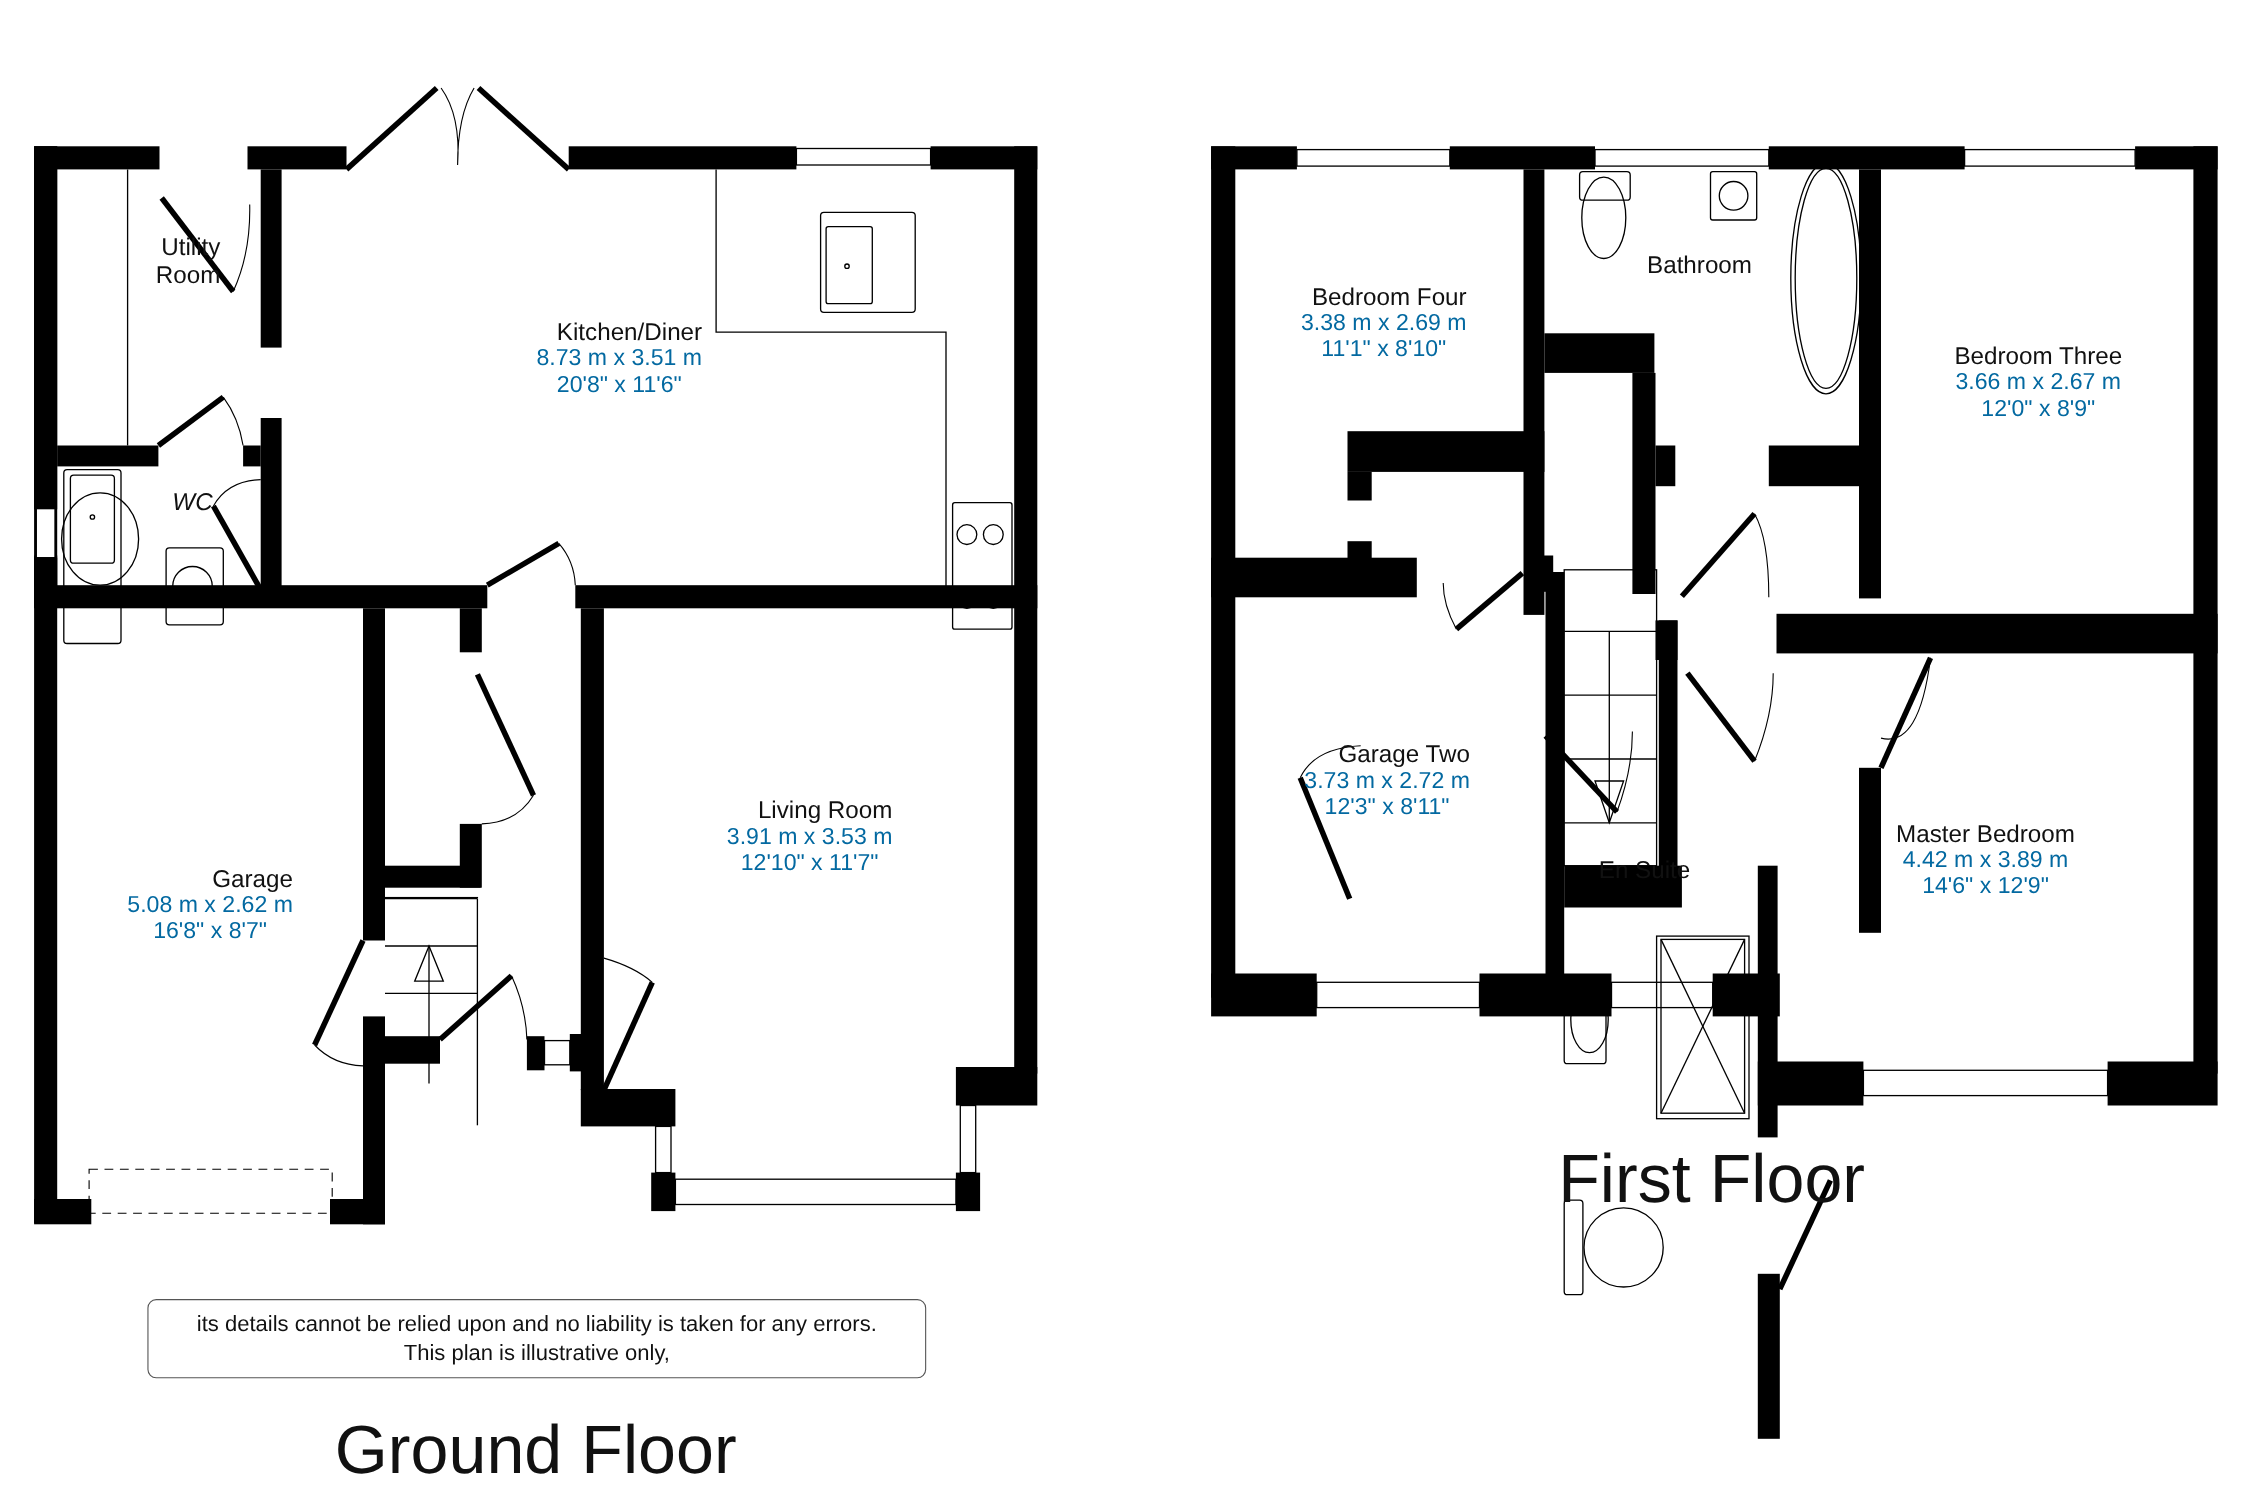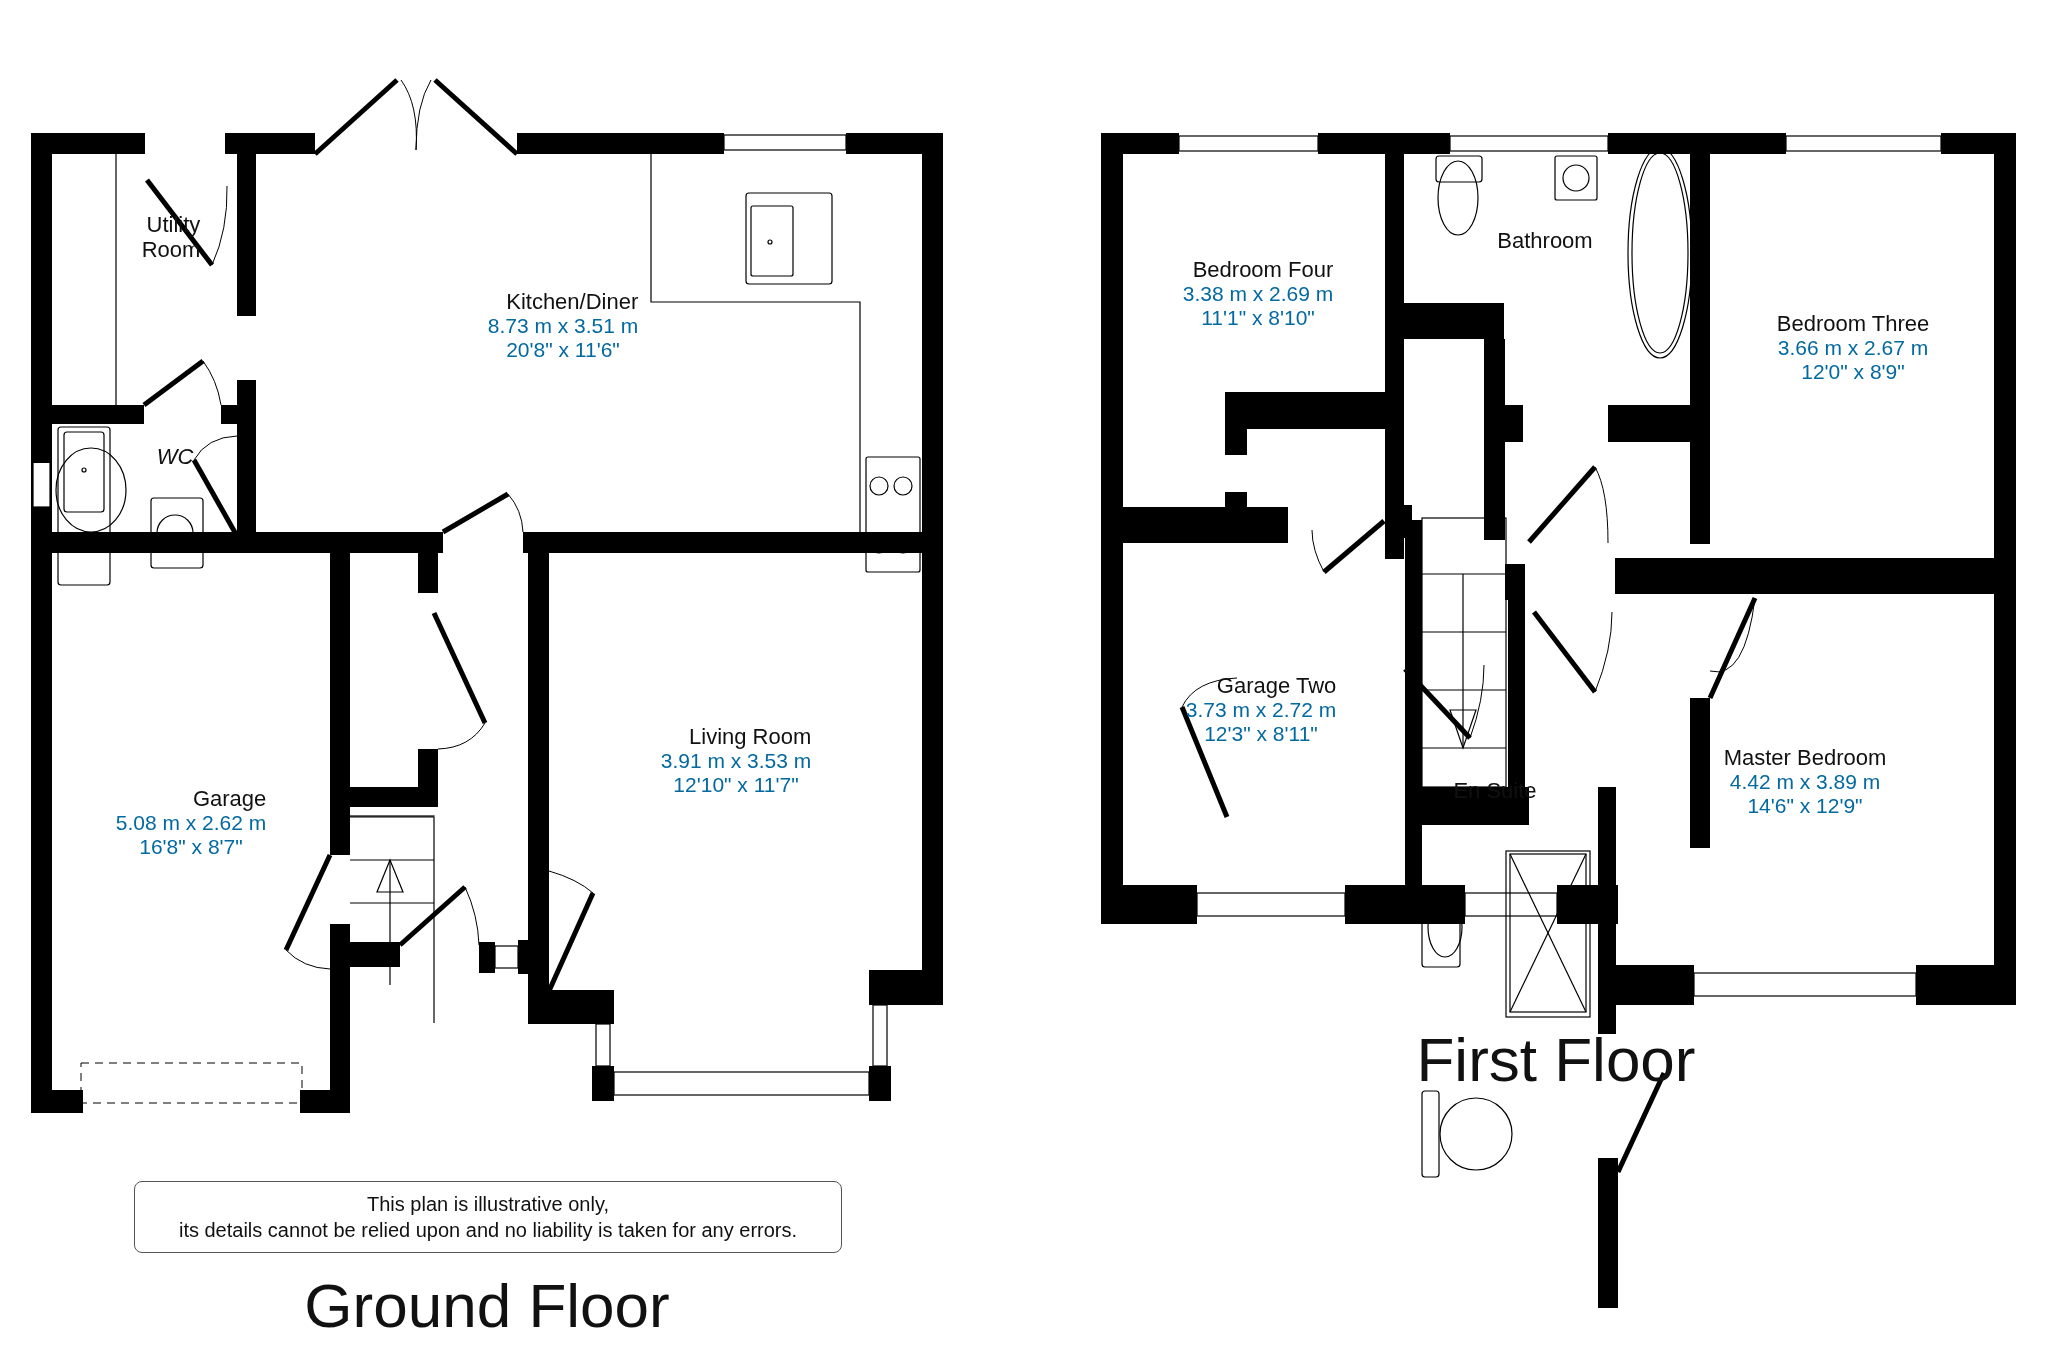--- a/index.html
+++ b/index.html
@@ -6,21 +6,21 @@
   body{width:2048px;height:1364px;position:relative;overflow:hidden;font-family:"Liberation Sans",sans-serif;}
   svg{position:absolute;left:0;top:0;}
   .w{fill:#000;}
   .thin{fill:none;stroke:#000;stroke-width:1.2;}
   .door{fill:none;stroke:#000;stroke-width:5;}
   .arc{fill:none;stroke:#000;stroke-width:1;}
   .win{fill:#fff;stroke:#000;stroke-width:1.2;}
   .lbl{position:absolute;text-align:center;transform:translateX(-50%);white-space:nowrap;line-height:1.15;}
   .rname{font-size:22px;color:#111;text-align:right;}
   .dim{font-size:21px;color:#0369a1;}
-  .title{position:absolute;font-size:62px;color:#111;transform:translateX(-50%);white-space:nowrap;}
+  .title{position:absolute;font-size:62px;color:#111;transform:translateX(-50%);white-space:nowrap;margin-top:13px;}
   .disc{position:absolute;left:134px;top:1181px;width:706px;height:70px;border:1.5px solid #555;border-radius:8px;
         font-size:20px;text-align:center;line-height:26px;color:#111;display:flex;flex-direction:column;justify-content:center;}
 </style>
 </head>
 <body>
 
 <svg width="2048" height="1364" viewBox="0 0 2048 1364">
 
   <g>
 
@@ -234,22 +234,22 @@
   <div class="dim">5.08 m x 2.62 m</div>
   <div class="dim">16'8" x 8'7"</div>
 </div>
 <div class="lbl" style="left:736px;top:724px;">
   <div class="rname">Living Room</div>
   <div class="dim">3.91 m x 3.53 m</div>
   <div class="dim">12'10" x 11'7"</div>
 </div>
 
 <div class="disc">
+  <div>its details cannot be relied upon and no liability is taken for any errors.</div>
   <div>This plan is illustrative only,</div>
-  <div>its details cannot be relied upon and no liability is taken for any errors.</div>
 </div>
 <div class="title" style="left:487px;top:1270px;">Ground Floor</div>
 
 <div class="lbl" style="left:1258px;top:257px;">
   <div class="rname">Bedroom Four</div>
   <div class="dim">3.38 m x 2.69 m</div>
   <div class="dim">11'1" x 8'10"</div>
 </div>
 <div class="lbl" style="left:1545px;top:228px;">
   <div class="rname">Bathroom</div>

